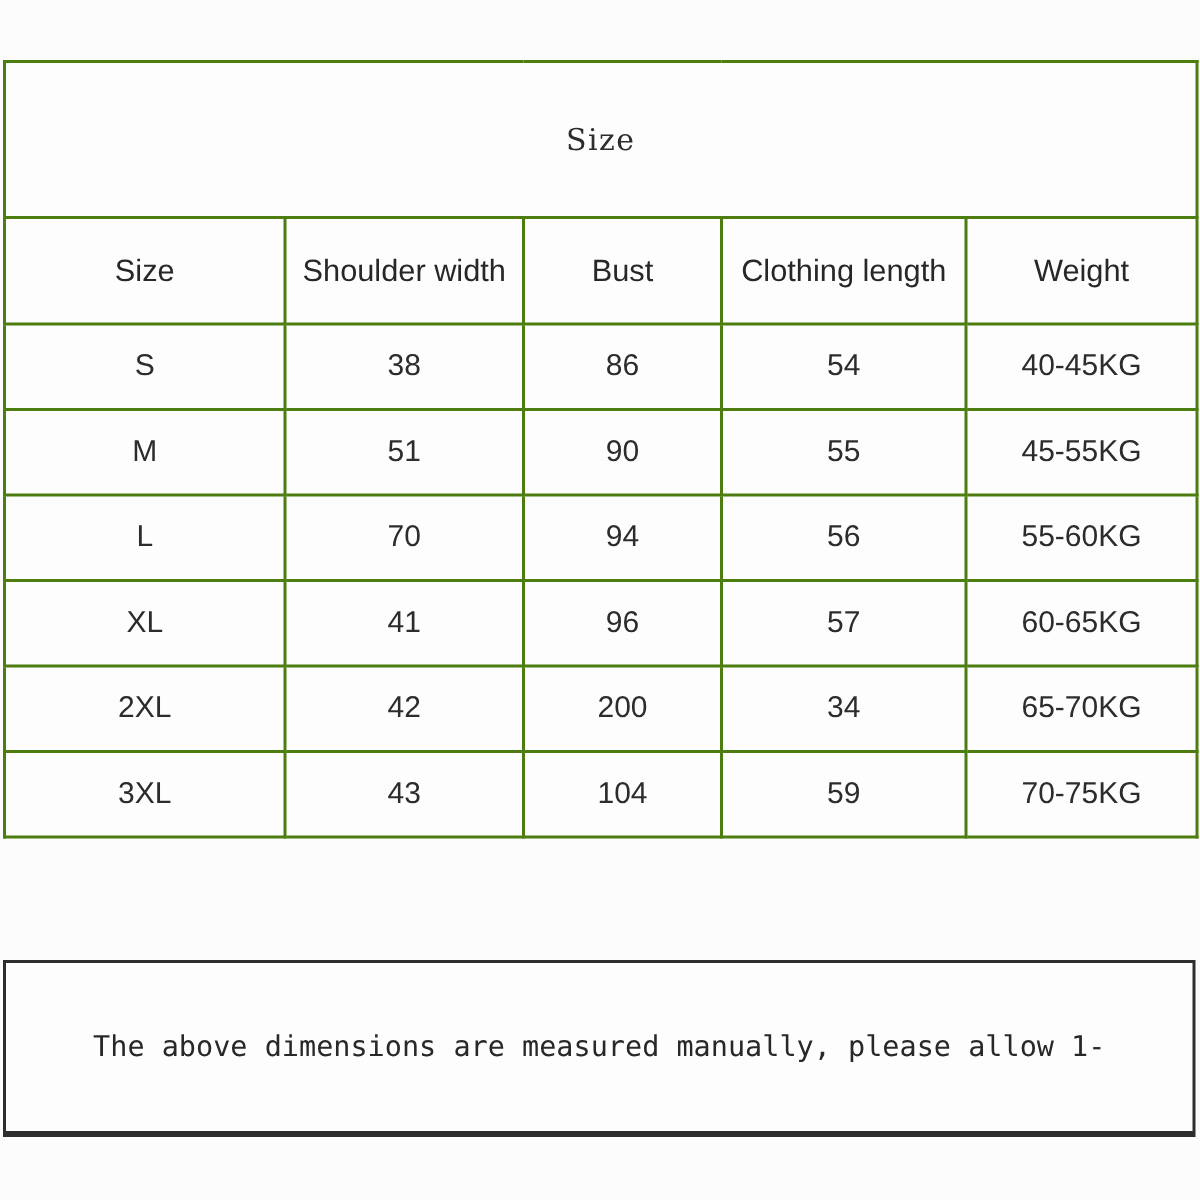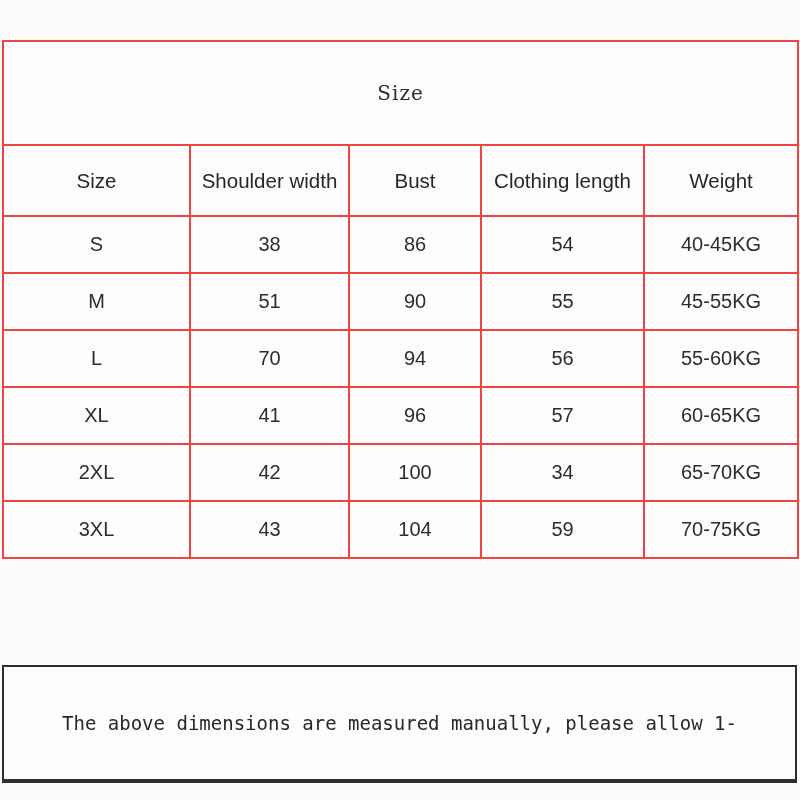--- a/index.html
+++ b/index.html
@@ -22,21 +22,21 @@
     position: absolute;
     left: 2px;
     top: 40px;
     width: 795px;
     border-collapse: collapse;
     table-layout: fixed;
     background: #fdfdfd;
   }
   table.size-table th,
   table.size-table td {
-    border: 2px solid #ef4444;
+    border: 2px solid #4d7c0f;
     text-align: center;
     vertical-align: middle;
     color: #2c2c2c;
     font-size: 20px;
     font-weight: 400;
     padding: 0;
     overflow: hidden;
   }
   td.title-cell {
     height: 102px;
@@ -52,21 +52,21 @@
     font-size: 20.5px;
     font-weight: 400;
     color: #272727;
   }
   tr.data-row td {
     height: 55px;
   }
   .note-box {
     position: absolute;
     left: 2px;
-    top: 665px;
+    top: 640px;
     width: 795px;
     height: 118px;
     box-sizing: border-box;
     border: 2px solid #2e2e2e;
     border-bottom-width: 4px;
     background: #fdfdfd;
     display: flex;
     flex-direction: column;
     justify-content: center;
     align-items: center;
@@ -125,21 +125,21 @@
       <tr class="data-row">
         <td>XL</td>
         <td>41</td>
         <td>96</td>
         <td>57</td>
         <td>60-65KG</td>
       </tr>
       <tr class="data-row">
         <td>2XL</td>
         <td>42</td>
-        <td>100</td>
+        <td>200</td>
         <td>34</td>
         <td>65-70KG</td>
       </tr>
       <tr class="data-row">
         <td>3XL</td>
         <td>43</td>
         <td>104</td>
         <td>59</td>
         <td>70-75KG</td>
       </tr>

